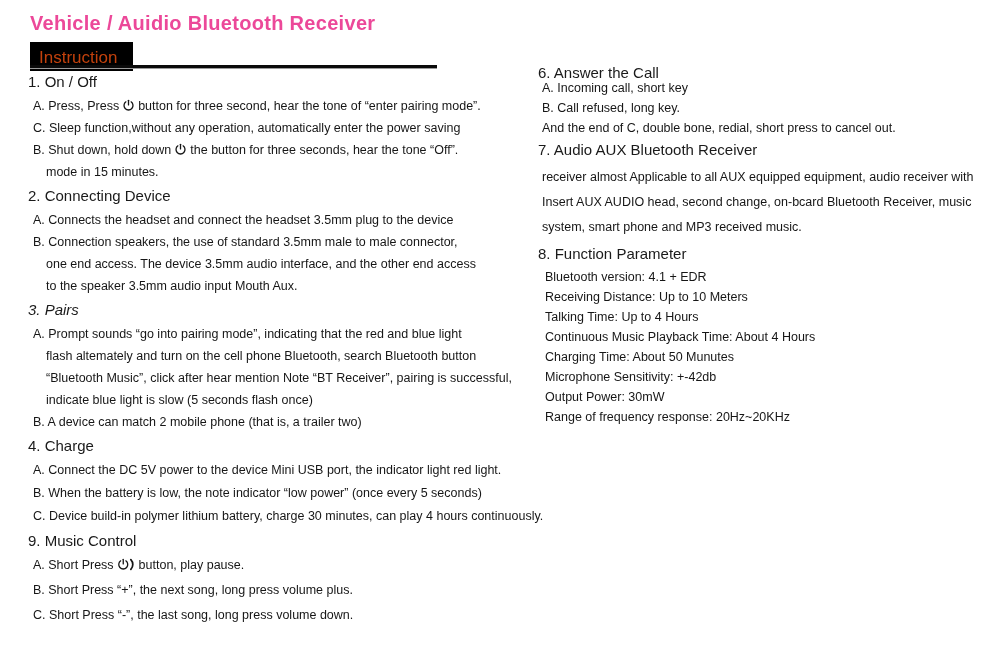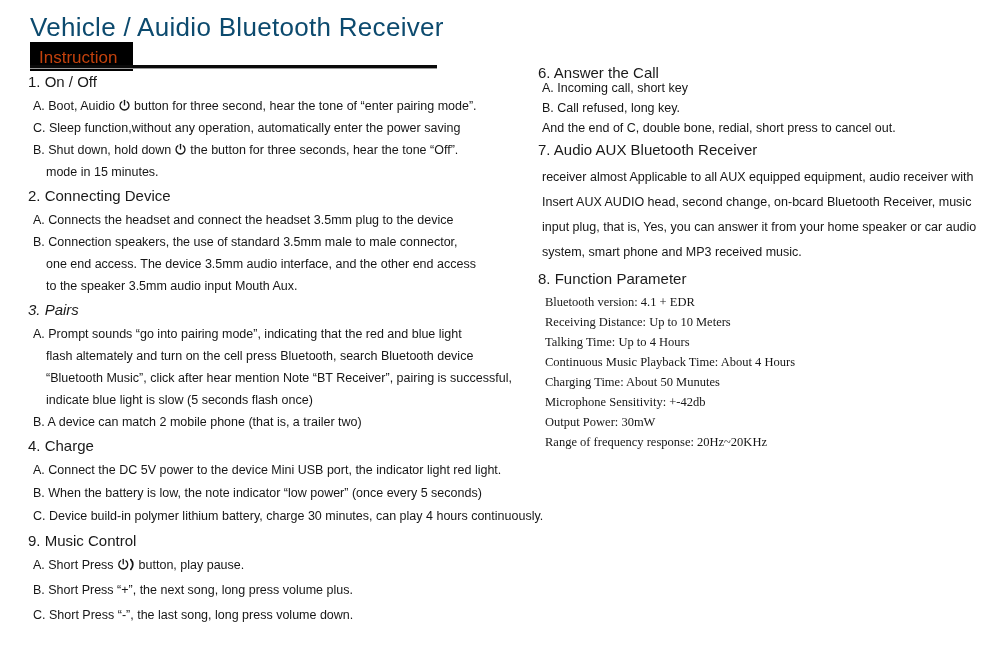--- a/index.html
+++ b/index.html
@@ -9,23 +9,23 @@
     height: 667px;
     background: #ffffff;
     font-family: "Liberation Sans", sans-serif;
     color: #141414;
     overflow: hidden;
   }
   .doc-title {
     position: absolute;
     left: 30px;
     top: 12px;
-    font-size: 26px;
-    font-weight: 400;
-    color: #0c4a6e;
+    font-size: 20px;
+    font-weight: 700;
+    color: #ec4899;
     letter-spacing: 0.3px;
     white-space: nowrap;
   }
   .badge {
     position: absolute;
     left: 30px;
     top: 42px;
     background: #000000;
     color: #c2410c;
     font-size: 17px;
@@ -72,21 +72,21 @@
   .mb9  { margin-bottom: 9px  !important; }
   .mb11 { margin-bottom: 11px !important; }
 
   
   .col-right h2.sec-h { margin-bottom: 0; }
   .gap-s7 { margin-top: 12px; margin-bottom: 12px !important; }
   .gap-s8 { margin-top: 13px; margin-bottom: 8px !important; }
   .col-right p.line { margin-bottom: 6px; }
   .col-right p.para { margin-bottom: 11px; }
   .r-pad { padding-left: 4px; }
-  .r-pad2 { padding-left: 7px; font-family: Liberation Serif, serif; }
+  .r-pad2 { padding-left: 7px; }
 
   .icon {
     display: inline-block;
     vertical-align: -2px;
     margin: 0 3px;
   }
   .icon svg { display: block; }
 </style>
 </head>
 <body>
@@ -94,21 +94,21 @@
 <div class="page">
 
   <div class="doc-title">Vehicle / Auidio Bluetooth Receiver</div>
   <div class="badge">Instruction</div>
   <div class="badge-rule"></div>
 
   <div class="col col-left">
 
     <h2 class="sec-h">1. On / Off</h2>
     <p class="line lead">
-      <span>A. Boot, Auidio</span><span class="icon"><svg width="13" height="13" viewBox="0 0 24 24" fill="none" stroke="#151515" stroke-width="2.4" stroke-linecap="round">
+      <span>A. Press, Press</span><span class="icon"><svg width="13" height="13" viewBox="0 0 24 24" fill="none" stroke="#151515" stroke-width="2.4" stroke-linecap="round">
             <path d="M12 2.5 V 11"></path>
             <path d="M7.2 5.2 a 8.3 8.3 0 1 0 9.6 0"></path>
           </svg></span><span>button for three second, hear the tone of “enter pairing mode”.</span>
     </p>
     <p class="line lead">C. Sleep function,without any operation, automatically enter the power saving</p>
     <p class="line lead">
       <span>B. Shut down, hold down</span><span class="icon"><svg width="13" height="13" viewBox="0 0 24 24" fill="none" stroke="#151515" stroke-width="2.4" stroke-linecap="round">
             <path d="M12 2.5 V 11"></path>
             <path d="M7.2 5.2 a 8.3 8.3 0 1 0 9.6 0"></path>
           </svg></span><span>the button for three seconds, hear the tone “Off”.</span>
@@ -116,21 +116,21 @@
     <p class="line cont">mode in 15 minutes.</p>
 
     <h2 class="sec-h gap-s2">2. Connecting Device</h2>
     <p class="line lead">A. Connects the headset and connect the headset 3.5mm plug to the device</p>
     <p class="line lead">B. Connection speakers, the use of standard 3.5mm male to male connector,</p>
     <p class="line cont">one end access. The device 3.5mm audio interface, and the other end access</p>
     <p class="line cont">to the speaker 3.5mm audio input Mouth Aux.</p>
 
     <h2 class="sec-h gap-s3">3. Pairs</h2>
     <p class="line lead">A. Prompt sounds “go into pairing mode”, indicating that the red  and blue light</p>
-    <p class="line cont">flash altemately and turn on the cell press Bluetooth, search Bluetooth device</p>
+    <p class="line cont">flash altemately and turn on the cell phone Bluetooth, search Bluetooth button</p>
     <p class="line cont">“Bluetooth Music”, click after hear mention Note “BT Receiver”, pairing is successful,</p>
     <p class="line cont">indicate blue light is slow (5 seconds flash once)</p>
     <p class="line lead">B. A device can match 2 mobile phone (that is, a trailer two)</p>
 
     <h2 class="sec-h gap-s4">4. Charge</h2>
     <p class="line lead mb9">A. Connect the DC 5V power to the device Mini USB port, the indicator light red light.</p>
     <p class="line lead mb9">B. When the battery is low, the note indicator “low power” (once every 5 seconds)</p>
     <p class="line lead mb9">C. Device build-in polymer lithium battery, charge 30 minutes, can play 4 hours continuously.</p>
 
     <h2 class="sec-h gap-s5">9. Music Control</h2>
@@ -149,21 +149,20 @@
   <div class="col col-right">
 
     <h2 class="sec-h">6. Answer the Call</h2>
     <p class="line r-pad">A. Incoming call, short key</p>
     <p class="line r-pad">B. Call refused, long key.</p>
     <p class="line r-pad">And the end of C, double bone, redial, short press to cancel out.</p>
 
     <h2 class="sec-h gap-s7">7. Audio AUX Bluetooth Receiver</h2>
     <p class="line para r-pad">receiver almost Applicable to all AUX equipped equipment, audio receiver with</p>
     <p class="line para r-pad">Insert AUX AUDIO head, second change, on-bcard Bluetooth Receiver, music</p>
-    <p class="line para r-pad">input plug, that is, Yes, you can answer it from your home speaker or car audio</p>
     <p class="line para r-pad">system, smart phone and MP3 received music.</p>
 
     <h2 class="sec-h gap-s8">8. Function Parameter</h2>
     <p class="line r-pad2">Bluetooth version: 4.1 + EDR</p>
     <p class="line r-pad2">Receiving Distance: Up to 10 Meters</p>
     <p class="line r-pad2">Talking Time: Up to 4 Hours</p>
     <p class="line r-pad2">Continuous Music Playback Time: About 4 Hours</p>
     <p class="line r-pad2">Charging Time: About 50 Munutes</p>
     <p class="line r-pad2">Microphone Sensitivity: +-42db</p>
     <p class="line r-pad2">Output Power: 30mW</p>

